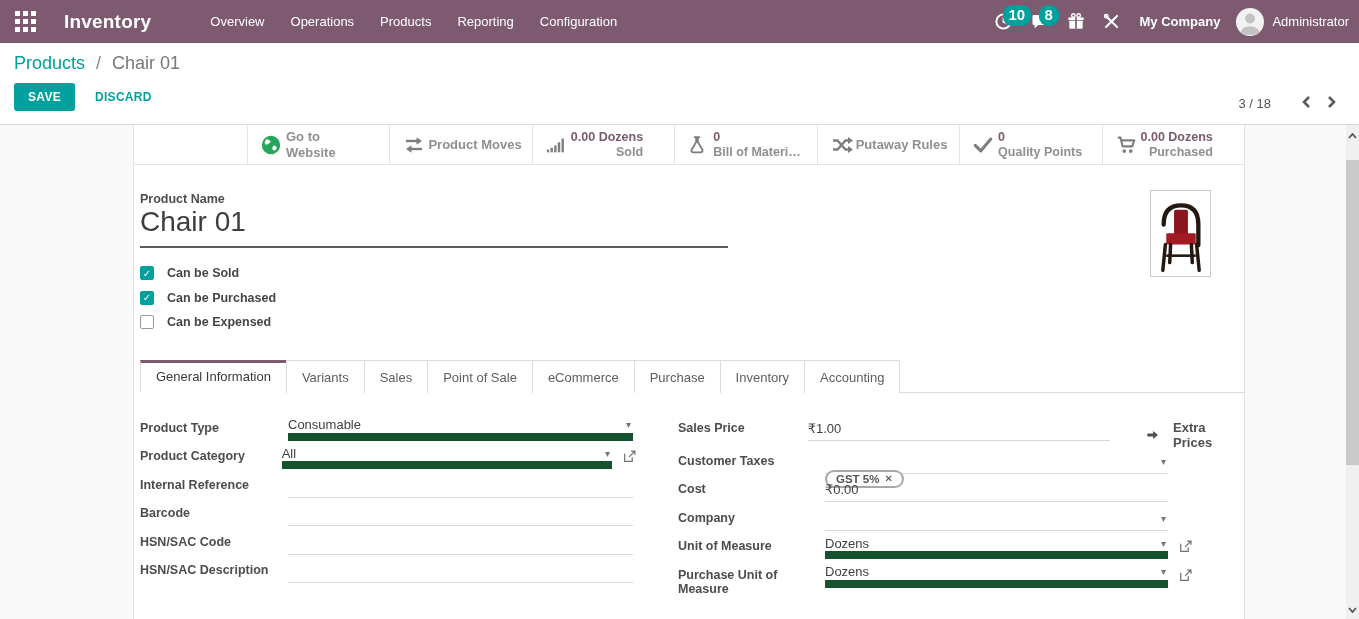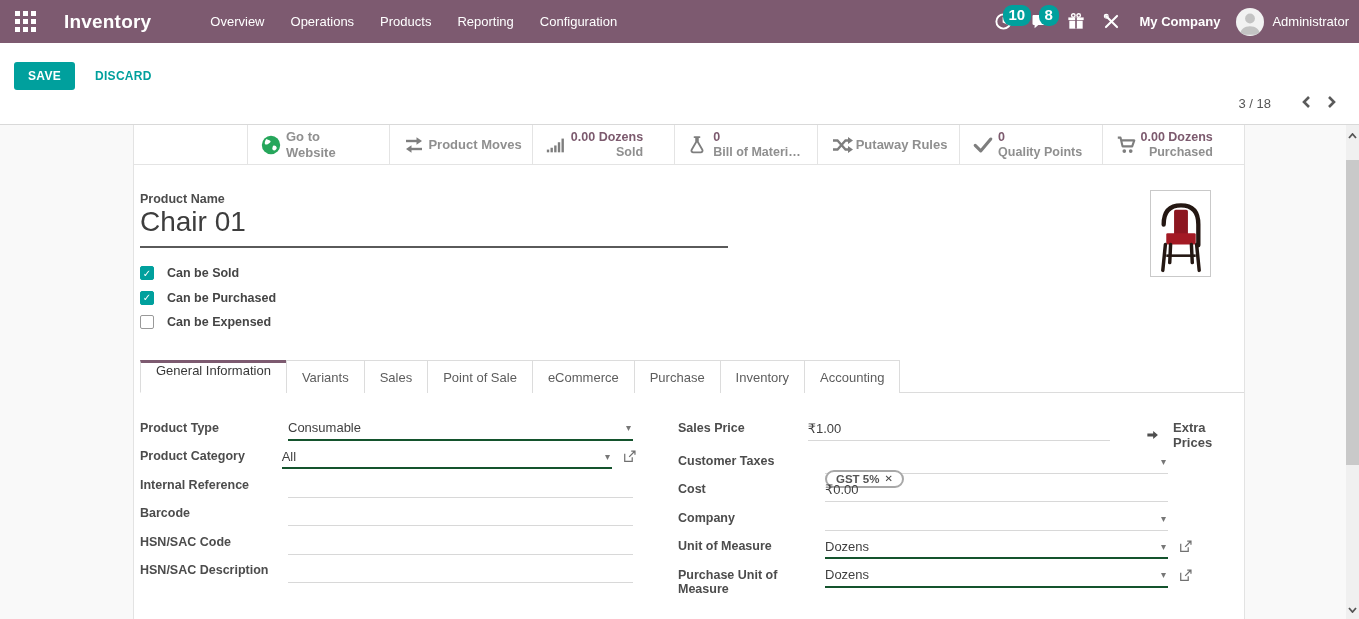--- a/index.html
+++ b/index.html
@@ -66,35 +66,35 @@
   .cb-row { display:flex; align-items:center; height:24.5px; cursor:pointer; }
   .cbox { width:14px; height:14px; border:1px solid #999; border-radius:2px; background:#fff; margin-right:13px;
     display:flex; align-items:center; justify-content:center; font-size:10px; color:#fff; }
   .cb-row.checked .cbox { background:#00a09d; border-color:#00a09d; }
   .cb-label { font-size:12.5px; font-weight:700; color:#454545; }
 
   
   .tabs { display:flex; margin-top:25px; border-bottom:1px solid #dcdcdc; padding-left:0; }
   .tab { border:1px solid #dcdcdc; border-bottom:none; margin-right:-1px; margin-bottom:-1px; background:#fff;
     font-size:13px; color:#5d5d5d; padding:9px 15px 8px; cursor:pointer; position:relative; }
-  .tab.active { border-top:3px solid #7d5a70; padding-top:0; color:#383838; border-bottom:1px solid #fff; }
+  .tab.active { border-top:3px solid #7d5a70; padding-top:6px; color:#383838; border-bottom:1px solid #fff; }
 
   
   .field-grid { display:flex; margin-top:24px; padding-left:0; }
   .fcol-left { width:497px; }
   .fcol-right { width:560px; margin-left:41px; }
   .frow { display:flex; min-height:28.5px; align-items:flex-start; }
   .flabel { font-size:12.5px; font-weight:700; color:#4c4c4c; padding-top:4px; }
   .fcol-left .flabel { width:148px; }
   .fcol-right .flabel { width:147px; }
   .fctrl { position:relative; height:24px; display:flex; align-items:center; }
   .fcol-left .fctrl { width:345px; }
   .fcol-right .fctrl { width:343px; }
   .u-light { border-bottom:1px solid #d8d8d8; }
-  .u-dark { border-bottom:2px solid #14532d; }
+  .u-dark { border-bottom:8px solid #14532d; }
   .fval { font-size:13px; color:#3f3f3f; flex:1; white-space:nowrap; }
   .caret { color:#777; font-size:10px; margin-right:2px; }
   .ext-ico { margin-left:10px; padding-top:4px; cursor:pointer; }
   .shortline { width:110px; }
   .extra-prices { display:flex; align-items:center; margin-left:36px; padding-top:3px; cursor:pointer;gap:6px; }
   .extra-prices span { font-size:13px; font-weight:600; color:#4f4f4f; margin-left:8px; }
   .tax-tag { display:inline-flex; align-items:center; border:2px solid #a8a8a8; border-radius:11px;
     padding:1px 9px; font-size:11.5px; font-weight:700; color:#555; background:#fff;margin-top:35px; }
   .tag-x { margin-left:5px; cursor:pointer; font-size:10px; color:#444; }
 
@@ -167,20 +167,25 @@
           <circle cx="12" cy="9" r="4.2" fill="#c3c3c3"></circle>
           <path d="M3.5 23c0-4.8 3.8-7.4 8.5-7.4s8.5 2.6 8.5 7.4z" fill="#c3c3c3"></path>
         </svg>
       </div>
       <span class="username">Administrator</span>
     </div>
   </div>
 </header>
 
 <div class="control-panel">
+  <div class="breadcrumb">
+    <span class="bc-link">Products</span>
+    <span class="bc-sep">/</span>
+    <span class="bc-current">Chair 01</span>
+  </div>
   <div class="cp-row">
     <button class="btn-save">SAVE</button>
     <button class="btn-discard">DISCARD</button>
   </div>
   <div class="pager">
     <span class="pager-count">3 / 18</span>
     <button class="pg-btn">
       <svg width="10" height="14" viewBox="0 0 10 14">
         <path d="M8 2L3 7l5 5" fill="none" stroke="#5a5a5a" stroke-width="2.6"></path>
       </svg>

